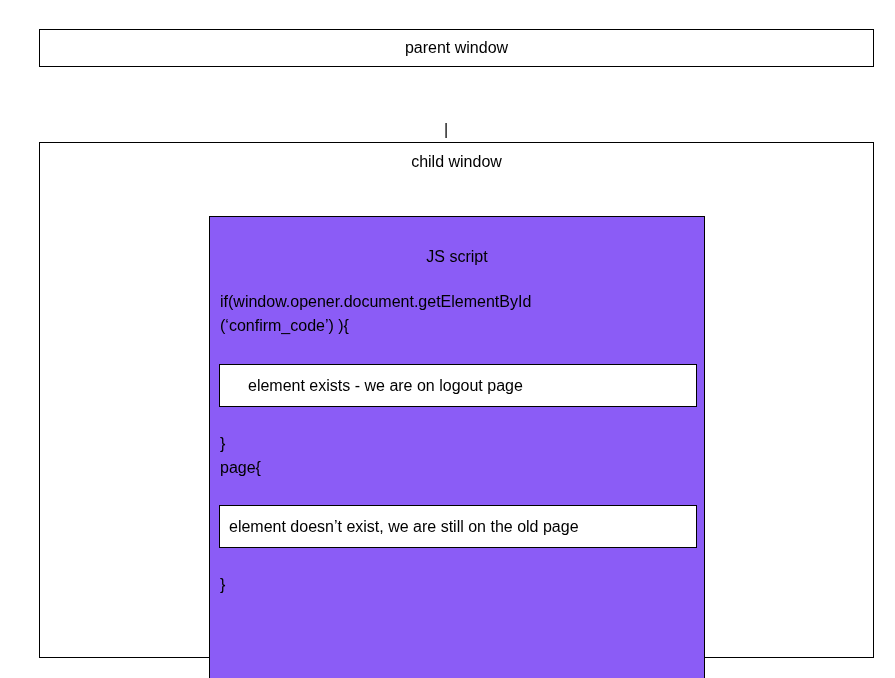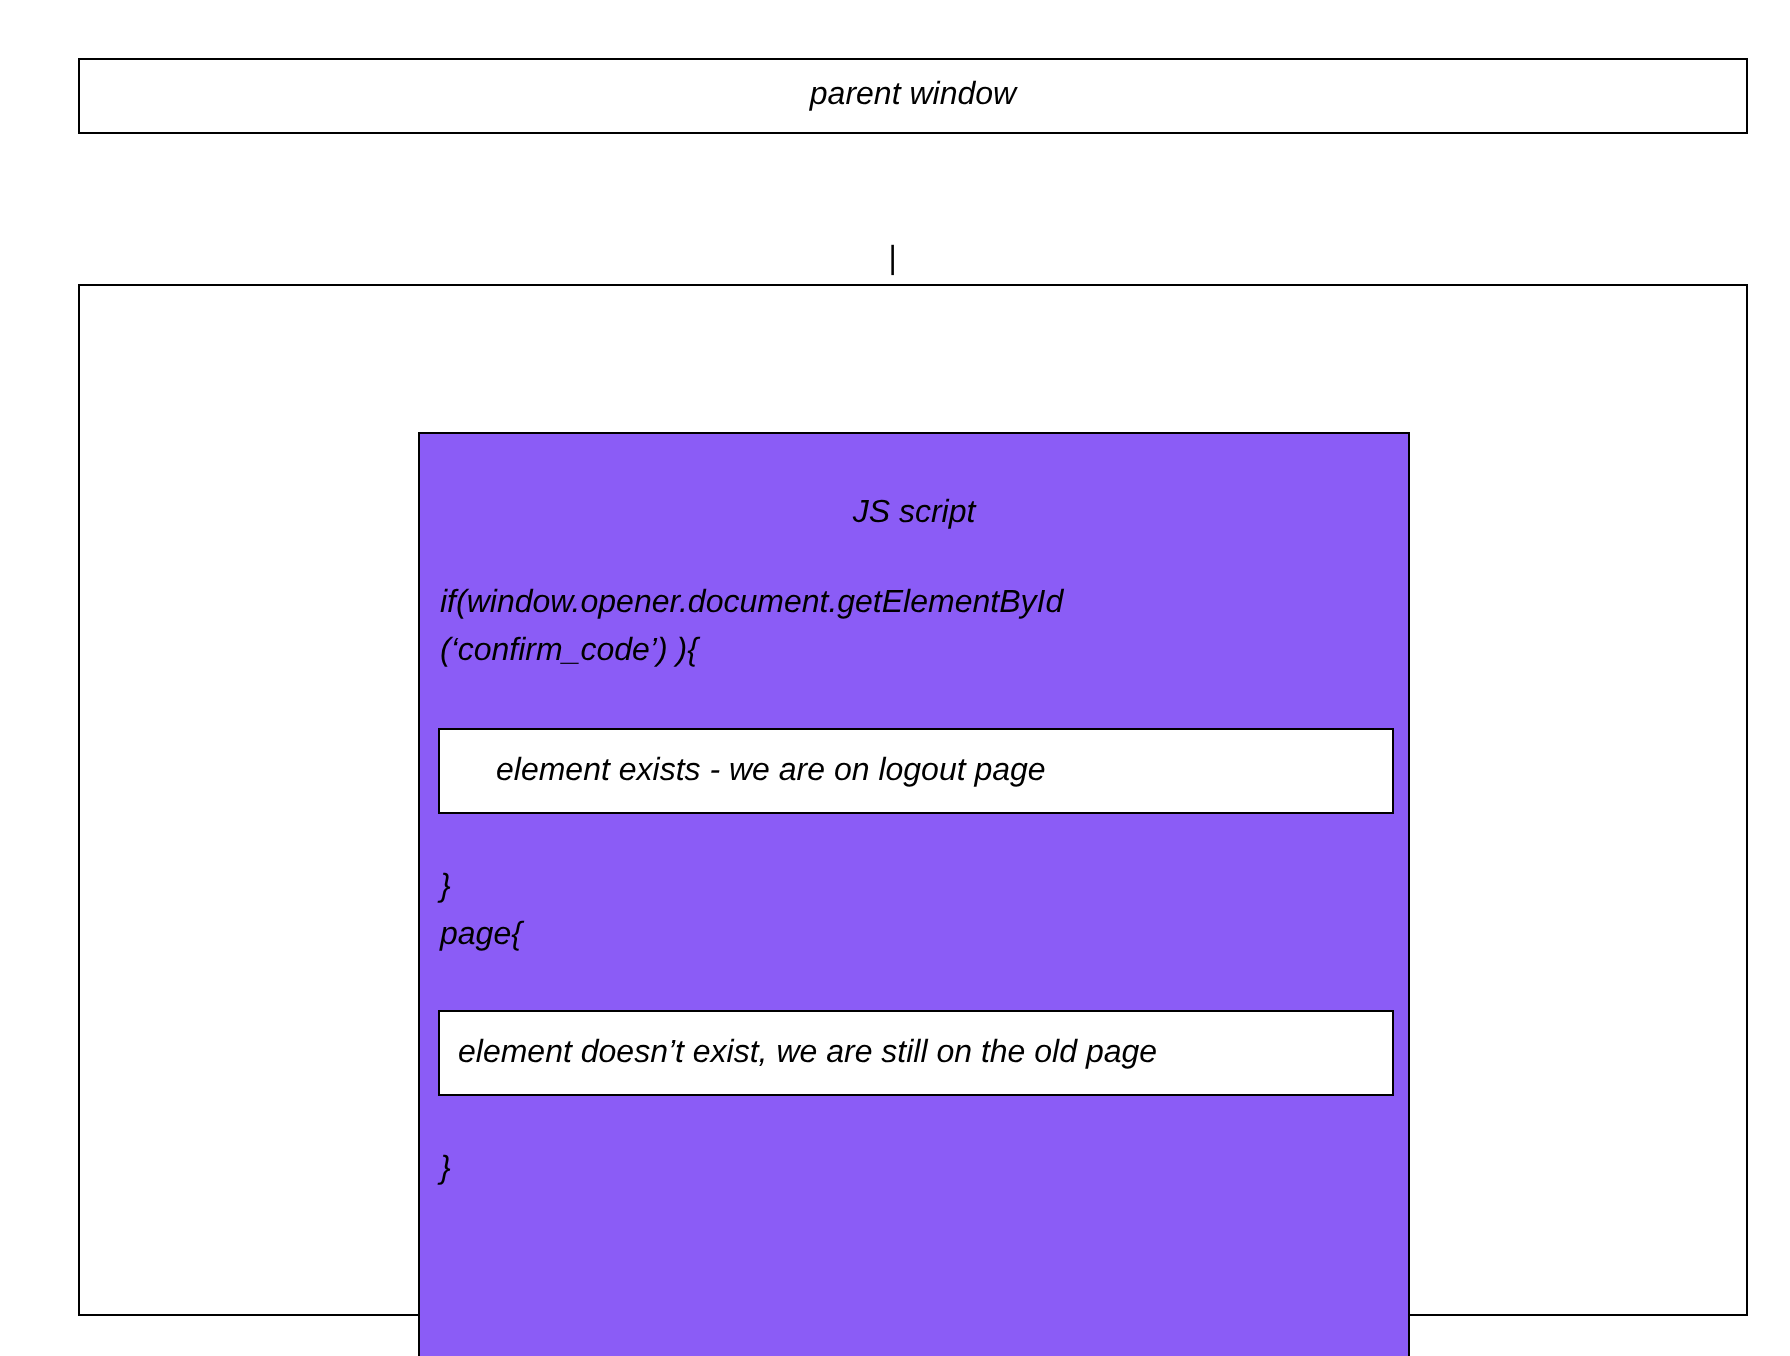--- a/index.html
+++ b/index.html
@@ -1,15 +1,15 @@
 <!DOCTYPE html>
 <html><head>
 <meta charset="utf-8">
 <style>
-  * { margin: 0; padding: 0; box-sizing: border-box; font-style: italic; }
+  * { margin: 0; padding: 0; box-sizing: border-box; }
   html, body {
     width: 895px; height: 678px;
     background: #ffffff;
     font-family: "Liberation Sans", "DejaVu Sans", sans-serif;
     color: #000000;
   }
   .canvas {
     position: relative;
     width: 895px; height: 678px;
     background: #ffffff;
@@ -90,20 +90,21 @@
     <span>parent window</span>
   </div>
 
   <div class="connector">
     <div>|</div>
     <div>| child opened by `window.open`</div>
     <div>V</div>
   </div>
 
   <div class="box child-window">
+    <div class="child-window-label">child window</div>
 
     <div class="js-script">
       <div class="js-script-title">JS script</div>
 
       <div class="code-open">
         <div>if(window.opener.document.getElementById</div>
         <div>(‘confirm_code’) ){</div>
       </div>
 
       <div class="branch-box branch-true">

